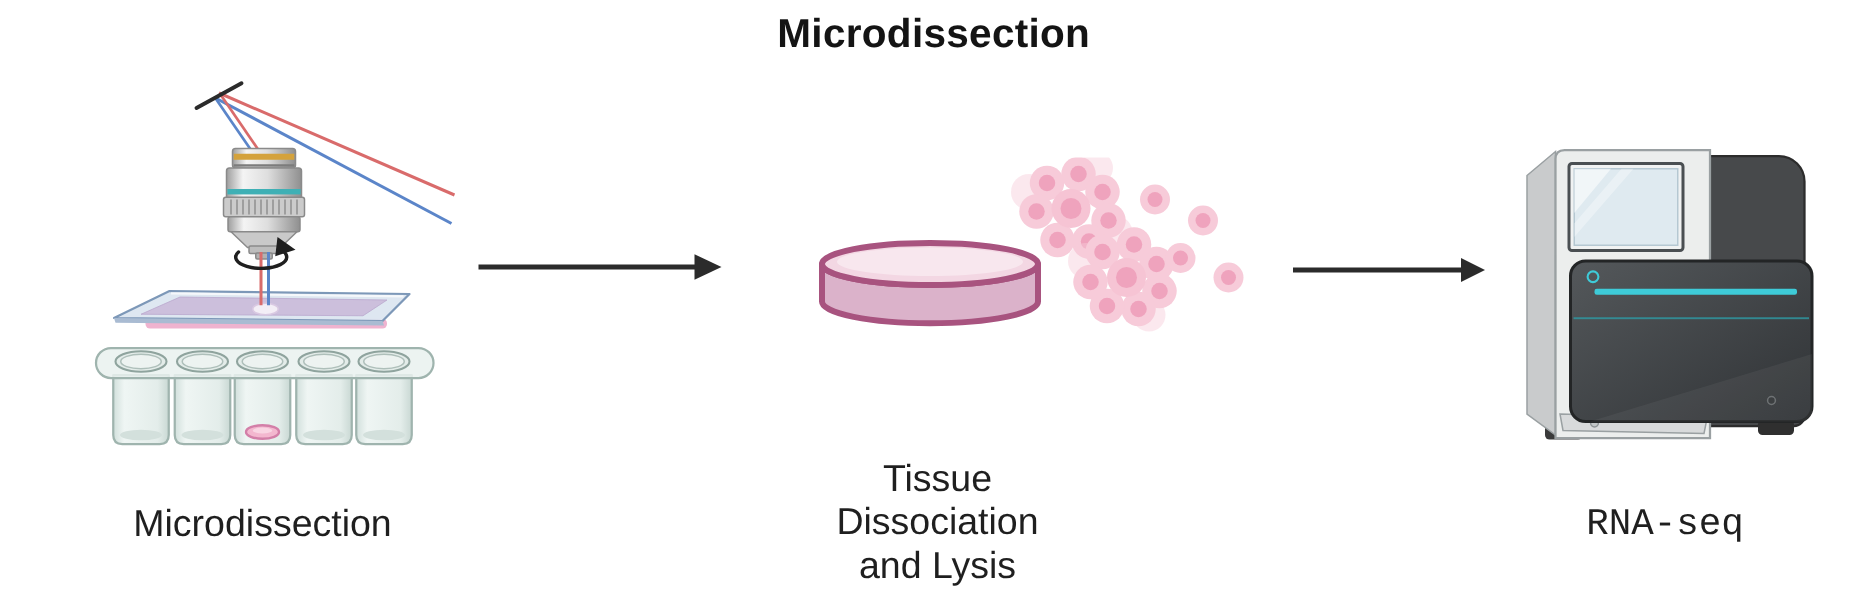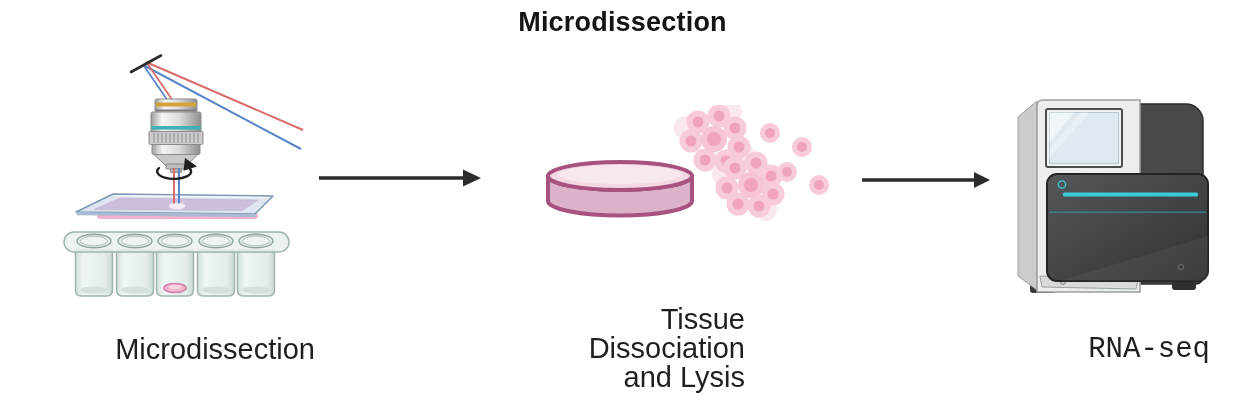--- a/index.html
+++ b/index.html
@@ -11,22 +11,22 @@
     overflow:hidden;
   }
   .diagram-title{
     position:absolute;left:0;right:0;top:7px;
     text-align:center;
     font-size:27px;font-weight:bold;color:#141414;
     letter-spacing:.2px;
   }
   .step-label{
     position:absolute;
-    font-size:29px;line-height:29px;color:#1f1f1f;
-    text-align:right;white-space:pre-line;
+    font-size:25px;line-height:29px;color:#1f1f1f;
+    text-align:center;white-space:pre-line;
   }
   .label-micro{left:35px;top:335px;width:280px;}
   .label-dissoc{left:505px;top:305px;width:240px;}
   .label-rnaseq{left:1010px;top:335px;width:200px;font-family:Liberation Mono, monospace;}
   .fig{position:absolute;}
   .fig-micro{left:50px;top:45px;}
   .fig-dish{left:540px;top:105px;}
   .fig-seq{left:1005px;top:92px;}
   .arrow1{left:315px;top:167px;}
   .arrow2{left:855px;top:169px;}

